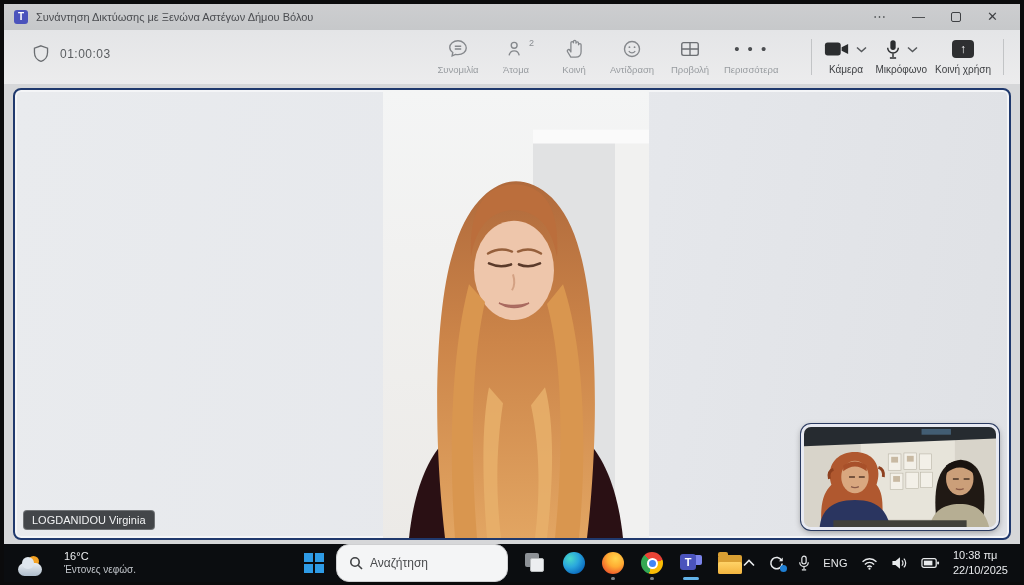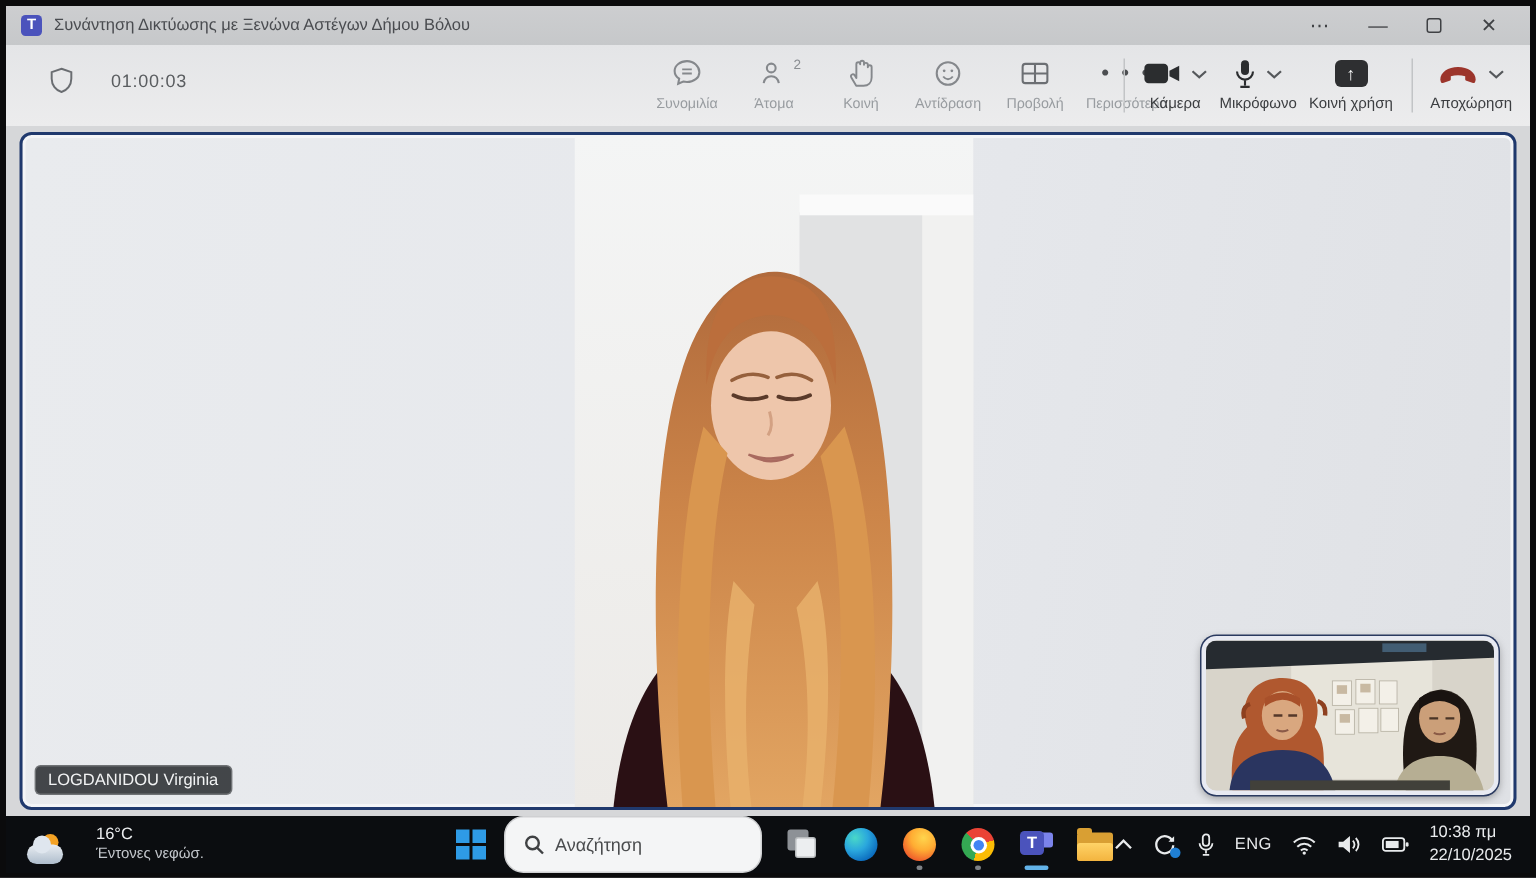--- a/index.html
+++ b/index.html
@@ -23,21 +23,21 @@
   .win-controls { margin-left:auto; display:flex; align-items:center; gap:26px; padding-right:12px; }
   .win-controls .wc { color:#3f4144; font-size:13px; line-height:14px; cursor:default; }
   .wc-max { width:10px; height:10px; border:1.5px solid #3f4144; border-radius:2px; }
 
   
   .toolbar {
     position:absolute; left:4px; right:4px; top:30px; height:54px;
     background:linear-gradient(#e4e5e7,#ececed);
     display:flex; align-items:center;
   }
-  .timer-group { position:absolute; left:28px; top:14px; display:flex; align-items:center; gap:24px; }
+  .timer-group { position:absolute; left:28px; top:14px; display:flex; align-items:center; gap:10px; }
   .timer-text { font-size:12px; color:#5a5d60; letter-spacing:.5px; }
 
   .center-buttons { position:absolute; left:428px; top:5px; display:flex; align-items:flex-start; gap:6px; }
   .tb-btn { display:flex; flex-direction:column; align-items:center; gap:3px; min-width:52px; padding:2px 2px; }
   .tb-icon { height:24px; display:flex; align-items:center; justify-content:center; position:relative; }
   .tb-label { font-size:9.5px; color:#989ca0; white-space:nowrap; }
   .people-count { position:absolute; right:-7px; top:1px; font-size:9px; color:#8a8e92; }
   .more-dots { font-size:15px; color:#4c4e51; letter-spacing:2px; line-height:18px; }
 
   .device-buttons { position:absolute; right:8px; top:5px; display:flex; align-items:flex-start; }
@@ -249,35 +249,20 @@
         </span>
         <span class="dev-label">Μικρόφωνο</span>
       </div>
       <div class="dev-btn">
         <span class="dev-iconrow">
           <span class="share-box">↑</span>
         </span>
         <span class="dev-label">Κοινή χρήση</span>
       </div>
       <div class="vdiv"></div>
-      <div class="dev-btn">
-        <span class="dev-iconrow">
-          <span>
-            <svg width="28" height="14" viewBox="0 0 28 14">
-                <path d="M2.2 11.2C2.2 6 7.4 2.6 14 2.6S25.8 6 25.8 11.2l-.4 1.4c-.2.6-.8.9-1.4.7l-4.4-1.4c-.5-.2-.8-.6-.8-1.1V8.9c-3-.9-6.6-.9-9.6 0v1.9c0 .5-.3.9-.8 1.1L4 13.3c-.6.2-1.2-.1-1.4-.7z" fill="#9c352b"></path>
-              </svg>
-          </span>
-          <span>
-            <svg width="11" height="7" viewBox="0 0 11 7">
-                <path d="M1 1.5l4.5 4L10 1.5" fill="none" stroke="#55585b" stroke-width="1.5"></path>
-              </svg>
-          </span>
-        </span>
-        <span class="dev-label">Αποχώρηση</span>
-      </div>
     </div>
   </div>
 
   <div class="stage-area">
     <div class="stage">
 
       <div class="video-band">
         <svg viewBox="0 0 266 452" preserveAspectRatio="none">
           <defs>
             <linearGradient id="hairg" x1="0" y1="0" x2="0" y2="1">

